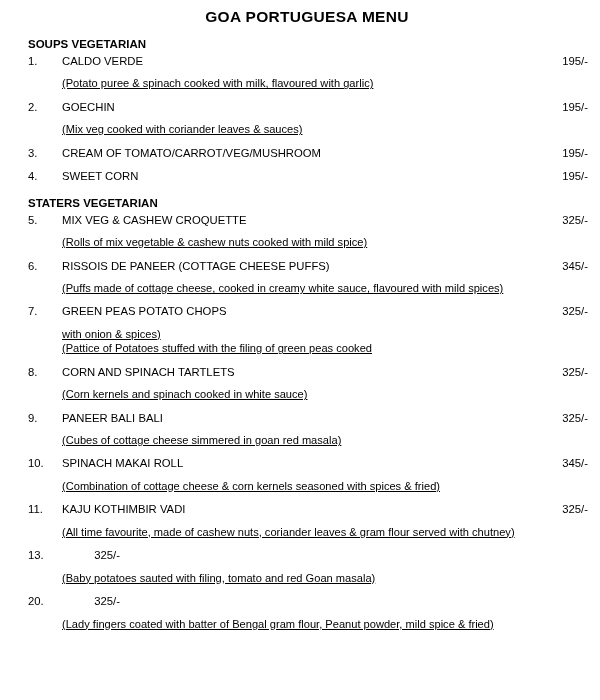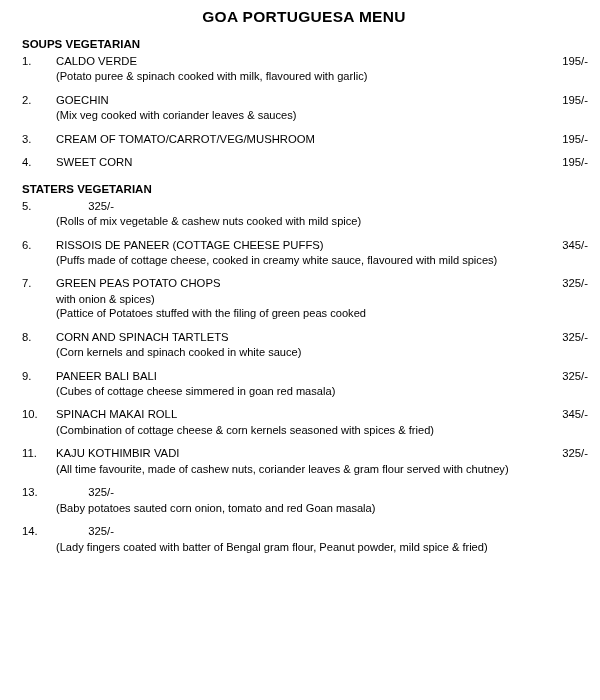--- a/index.html
+++ b/index.html
@@ -11,21 +11,21 @@
     width: 600px;
     height: 700px;
     font-family: "Liberation Sans", sans-serif;
     color: #000000;
     overflow: hidden;
   }
   .page {
     width: 600px;
     height: 700px;
     box-sizing: border-box;
-    padding: 6px 12px 0 20px;
+    padding: 6px 12px 0 26px;
     position: relative;
   }
   .menu-title {
     text-align: center;
     font-size: 15.5px;
     font-weight: bold;
     letter-spacing: 0.3px;
     margin: 2px 0 9px 0;
   }
   .section-header {
@@ -58,21 +58,22 @@
   }
   .item-price {
     flex: 0 0 58px;
     width: 58px;
     text-align: right;
   }
   .item-desc {
     font-size: 11.1px;
     line-height: 1.3;
     padding-left: 36px;
-    margin-top: 1px;
+    margin-top: 8px;
+    text-decoration: underline;
   }
   .desc-line {
     display: block;
   }
 </style>
 </head>
 <body>
 
 <div class="page">
   <div class="menu-title">GOA PORTUGUESA MENU</div>
@@ -109,20 +110,21 @@
         <div class="item-row">
           <span class="item-num">4.</span>
           <span class="item-name">SWEET CORN</span>
           <span class="item-price">195/-</span>
         </div>
       </div>
       <div class="section-header spaced">STATERS VEGETARIAN</div>
       <div class="item">
         <div class="item-row">
           <span class="item-num">5.</span>
+          <span class="item-name">MIX VEG &amp; CASHEW CROQUETTE</span>
           <span class="item-price">325/-</span>
         </div>
         <div class="item-desc">
           <span class="desc-line">(Rolls of mix vegetable &amp; cashew nuts cooked with mild spice)</span>
         </div>
       </div>
       <div class="item">
         <div class="item-row">
           <span class="item-num">6.</span>
           <span class="item-name">RISSOIS DE PANEER (COTTAGE CHEESE PUFFS)</span>
@@ -182,26 +184,26 @@
         <div class="item-desc">
           <span class="desc-line">(All time favourite, made of cashew nuts, coriander leaves  &amp; gram flour  served with chutney)</span>
         </div>
       </div>
       <div class="item">
         <div class="item-row">
           <span class="item-num">13.</span>
           <span class="item-price">325/-</span>
         </div>
         <div class="item-desc">
-          <span class="desc-line">(Baby potatoes sauted corn onion, tomato and red Goan masala)</span>
-        </div>
-      </div>
-      <div class="item">
-        <div class="item-row">
-          <span class="item-num">14.</span>
+          <span class="desc-line">(Baby potatoes sauted with filing, tomato and red Goan masala)</span>
+        </div>
+      </div>
+      <div class="item">
+        <div class="item-row">
+          <span class="item-num">20.</span>
           <span class="item-price">325/-</span>
         </div>
         <div class="item-desc">
           <span class="desc-line">(Lady fingers coated with batter of Bengal gram flour, Peanut powder, mild spice &amp; fried)</span>
         </div>
       </div>
     </div>
 </div>
 
 </body></html>

